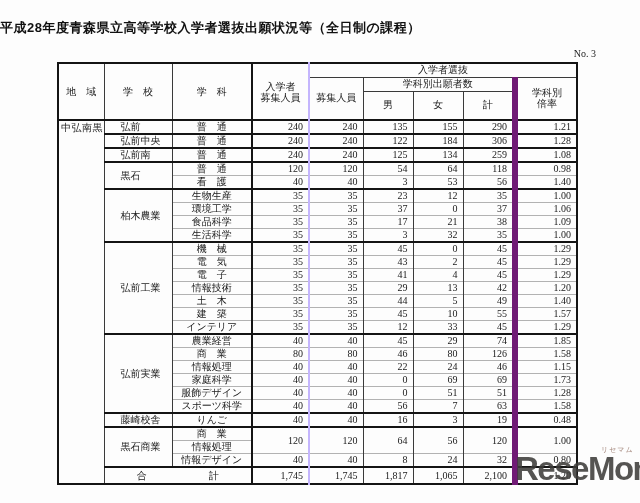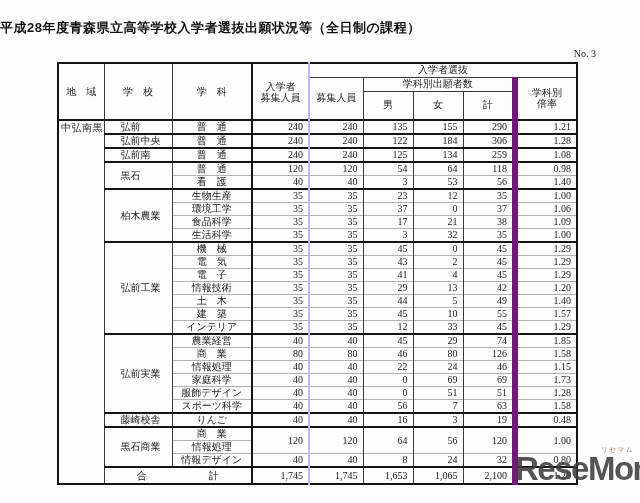--- a/index.html
+++ b/index.html
@@ -345,21 +345,21 @@
           <td class="num col-recruit">40</td>
           <td class="num col-male">8</td>
           <td class="num col-female">24</td>
           <td class="num col-total">32</td>
           <td class="num col-ratio">0.80</td>
         </tr>
         <tr class="total">
           <td class="total-label" colspan="2"><span>合</span><span>計</span></td>
           <td class="num col-capacity">1,745</td>
           <td class="num col-recruit">1,745</td>
-          <td class="num col-male">1,653</td>
+          <td class="num col-male">1,817</td>
           <td class="num col-female">1,065</td>
           <td class="num col-total">2,100</td>
           <td class="num col-ratio">1.20</td>
         </tr>
       </tbody>
   </table>
 
   <div class="watermark-ruby">リセマム</div>
   <div class="watermark">ReseMom.</div>
 

